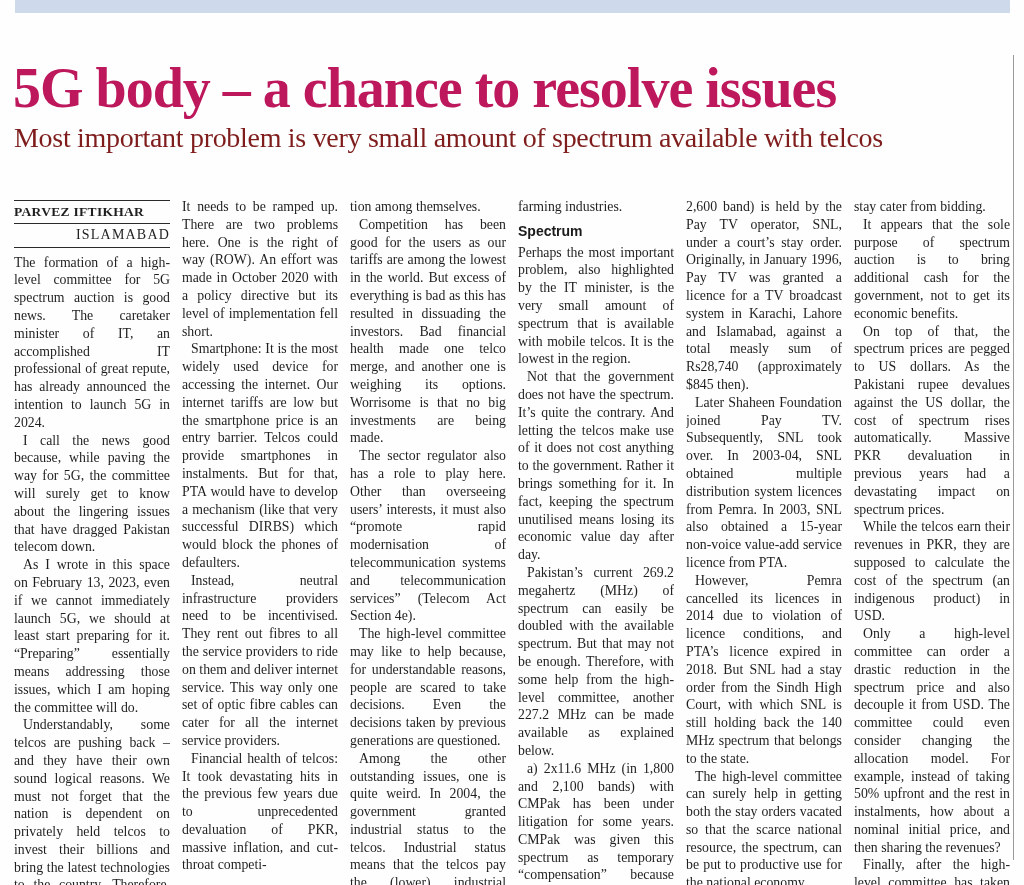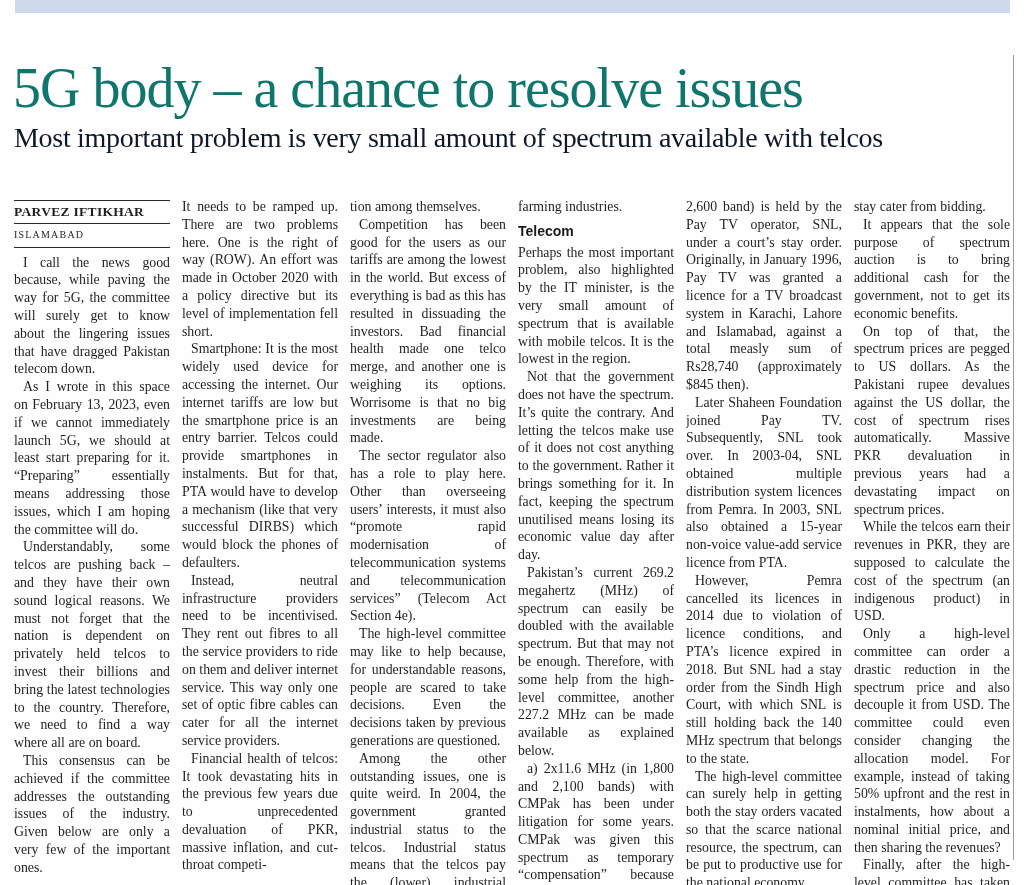--- a/index.html
+++ b/index.html
@@ -1,37 +1,37 @@
 <!DOCTYPE html>
 <html><head>
 <meta charset="utf-8">
 <style>
   html,body{margin:0;padding:0;background:#ffffff;}
   .page{position:relative;width:1024px;height:885px;background:#fefefe;overflow:hidden;
         font-family:"Liberation Serif",serif;color:#1f1f1f;}
   .topbar{position:absolute;left:15px;top:0;width:995px;height:13px;background:#cfd9ec;}
   .right-rule{position:absolute;left:1013px;top:55px;width:1px;height:805px;background:#9a9a9a;}
   .headline{position:absolute;left:13px;top:20px;width:1000px;
-            font-size:56px;font-weight:normal;letter-spacing:-1px;color:#0f766e;
+            font-size:56px;font-weight:bold;letter-spacing:-1px;color:#be185d;
             white-space:nowrap;line-height:1.1;}
   .subheadline{position:absolute;left:14px;top:98px;width:1000px;
-               font-size:28px;font-weight:normal;letter-spacing:-0.3px;color:#0f172a;
+               font-size:28px;font-weight:normal;letter-spacing:-0.3px;color:#7f1d1d;
                white-space:nowrap;line-height:1.2;}
   .columns{position:absolute;left:14px;top:150px;width:996px;height:728px;
            display:flex;gap:12px;margin-top:48px;}
   .col{width:160px;height:728px;overflow:hidden;font-size:13.8px;line-height:17.8px;
        text-align:justify;}
   .para{margin:0;}
   .para.ind{text-indent:9px;}
   .byline{margin:2px 0 6px 0;}
   .byline .rule{border:none;border-top:1px solid #2a2a2a;margin:0;}
   .byline .author{font-weight:bold;font-size:13.5px;letter-spacing:0.3px;
                   padding:2px 0 2px 0;margin:0;text-align:left;}
-  .byline .location{font-size:10px;letter-spacing:1.2px;padding:2px 0 3px 0;margin:0;
-                    text-align:left;}
+  .byline .location{font-size:14px;letter-spacing:1.2px;padding:2px 0 3px 0;margin:0;
+                    text-align:right;}
   .subhead{font-family:"Liberation Sans",sans-serif;font-size:14px;font-weight:bold;
            margin:7px 0 3px 0;text-align:left;color:#1a1a1a;}
 </style>
 </head>
 <body>
 
 <div class="page">
   <div class="topbar"></div>
   <div class="right-rule"></div>
 
@@ -40,20 +40,21 @@
 
   <div class="columns">
     <div class="col">
       <div class="byline">
         <hr class="rule">
         <p class="author">PARVEZ IFTIKHAR</p>
         <hr class="rule">
         <p class="location">ISLAMABAD</p>
         <hr class="rule">
       </div>
+    <p class="para">The formation of a high-level committee for 5G spectrum auction is good news. The caretaker minister of IT, an accomplished IT professional of great repute, has already announced the intention to launch 5G in 2024.</p>
         <p class="para ind">I call the news good because, while paving the way for 5G, the committee will surely get to know about the lingering issues that have dragged Pakistan telecom down.</p>
         <p class="para ind">As I wrote in this space on February 13, 2023, even if we cannot immediately launch 5G, we should at least start preparing for it. “Preparing” essentially means addressing those issues, which I am hoping the committee will do.</p>
         <p class="para ind">Understandably, some telcos are pushing back – and they have their own sound logical reasons. We must not forget that the nation is dependent on privately held telcos to invest their billions and bring the latest technologies to the country. Therefore, we need to find a way where all are on board.</p>
         <p class="para ind">This consensus can be achieved if the committee addresses the outstanding issues of the industry. Given below are only a very few of the important ones.</p>
       </div>
     <div class="col">
         <p class="para">It needs to be ramped up. There are two problems here. One is the right of way (ROW). An effort was made in October 2020 with a policy directive but its level of implementation fell short.</p>
         <p class="para ind">Smartphone: It is the most widely used device for accessing the internet. Our internet tariffs are low but the smartphone price is an entry barrier. Telcos could provide smartphones in instalments. But for that, PTA would have to develop a mechanism (like that very successful DIRBS) which would block the phones of defaulters.</p>
         <p class="para ind">Instead, neutral infrastructure providers need to be incentivised. They rent out fibres to all the service providers to ride on them and deliver internet service. This way only one set of optic fibre cables can cater for all the internet service providers.</p>
         <p class="para ind">Financial health of telcos: It took devastating hits in the previous few years due to unprecedented devaluation of PKR, massive inflation, and cut-throat competi-</p>
@@ -61,21 +62,21 @@
     <div class="col">
         <p class="para">tion among themselves.</p>
         <p class="para ind">Competition has been good for the users as our tariffs are among the lowest in the world. But excess of everything is bad as this has resulted in dissuading the investors. Bad financial health made one telco merge, and another one is weighing its options. Worrisome is that no big investments are being made.</p>
         <p class="para ind">The sector regulator also has a role to play here. Other than overseeing users’ interests, it must also “promote rapid modernisation of telecommunication systems and telecommunication services” (Telecom Act Section 4e).</p>
         <p class="para ind">The high-level committee may like to help because, for understandable reasons, people are scared to take decisions. Even the decisions taken by previous generations are questioned.</p>
         <p class="para ind">Among the other outstanding issues, one is quite weird. In 2004, the government granted industrial status to the telcos. Industrial status means that the telcos pay the (lower) industrial electricity tariff instead of the (higher) commercial tariff.</p>
         <p class="para ind">But surprisingly, Nepra refuses to recognise telcos’ industrial status. In the meanwhile, special electricity tariffs have been given to poultry and dairy</p>
       </div>
     <div class="col">
         <p class="para">farming industries.</p>
-        <h3 class="subhead">Telecom</h3>
+        <h3 class="subhead">Spectrum</h3>
         <p class="para">Perhaps the most important problem, also highlighted by the IT minister, is the very small amount of spectrum that is available with mobile telcos. It is the lowest in the region.</p>
         <p class="para ind">Not that the government does not have the spectrum. It’s quite the contrary. And letting the telcos make use of it does not cost anything to the government. Rather it brings something for it. In fact, keeping the spectrum unutilised means losing its economic value day after day.</p>
         <p class="para ind">Pakistan’s current 269.2 megahertz (MHz) of spectrum can easily be doubled with the available spectrum. But that may not be enough. Therefore, with some help from the high-level committee, another 227.2 MHz can be made available as explained below.</p>
         <p class="para ind">a)  2x11.6 MHz (in 1,800 and 2,100 bands) with CMPak has been under litigation for some years. CMPak was given this spectrum as temporary “compensation” because the spectrum bought by them was defective. Normally, a telco would keep either the compensation or the original. Not both.</p>
       </div>
     <div class="col">
         <p class="para">2,600 band) is held by the Pay TV operator, SNL, under a court’s stay order. Originally, in January 1996, Pay TV was granted a licence for a TV broadcast system in Karachi, Lahore and Islamabad, against a total measly sum of Rs28,740 (approximately $845 then).</p>
         <p class="para ind">Later Shaheen Foundation joined Pay TV. Subsequently, SNL took over. In 2003-04, SNL obtained multiple distribution system licences from Pemra. In 2003, SNL also obtained a 15-year non-voice value-add service licence from PTA.</p>
         <p class="para ind">However, Pemra cancelled its licences in 2014 due to violation of licence conditions, and PTA’s licence expired in 2018. But SNL had a stay order from the Sindh High Court, with which SNL is still holding back the 140 MHz spectrum that belongs to the state.</p>
         <p class="para ind">The high-level committee can surely help in getting both the stay orders vacated so that the scarce national resource, the spectrum, can be put to productive use for the national economy.</p>

